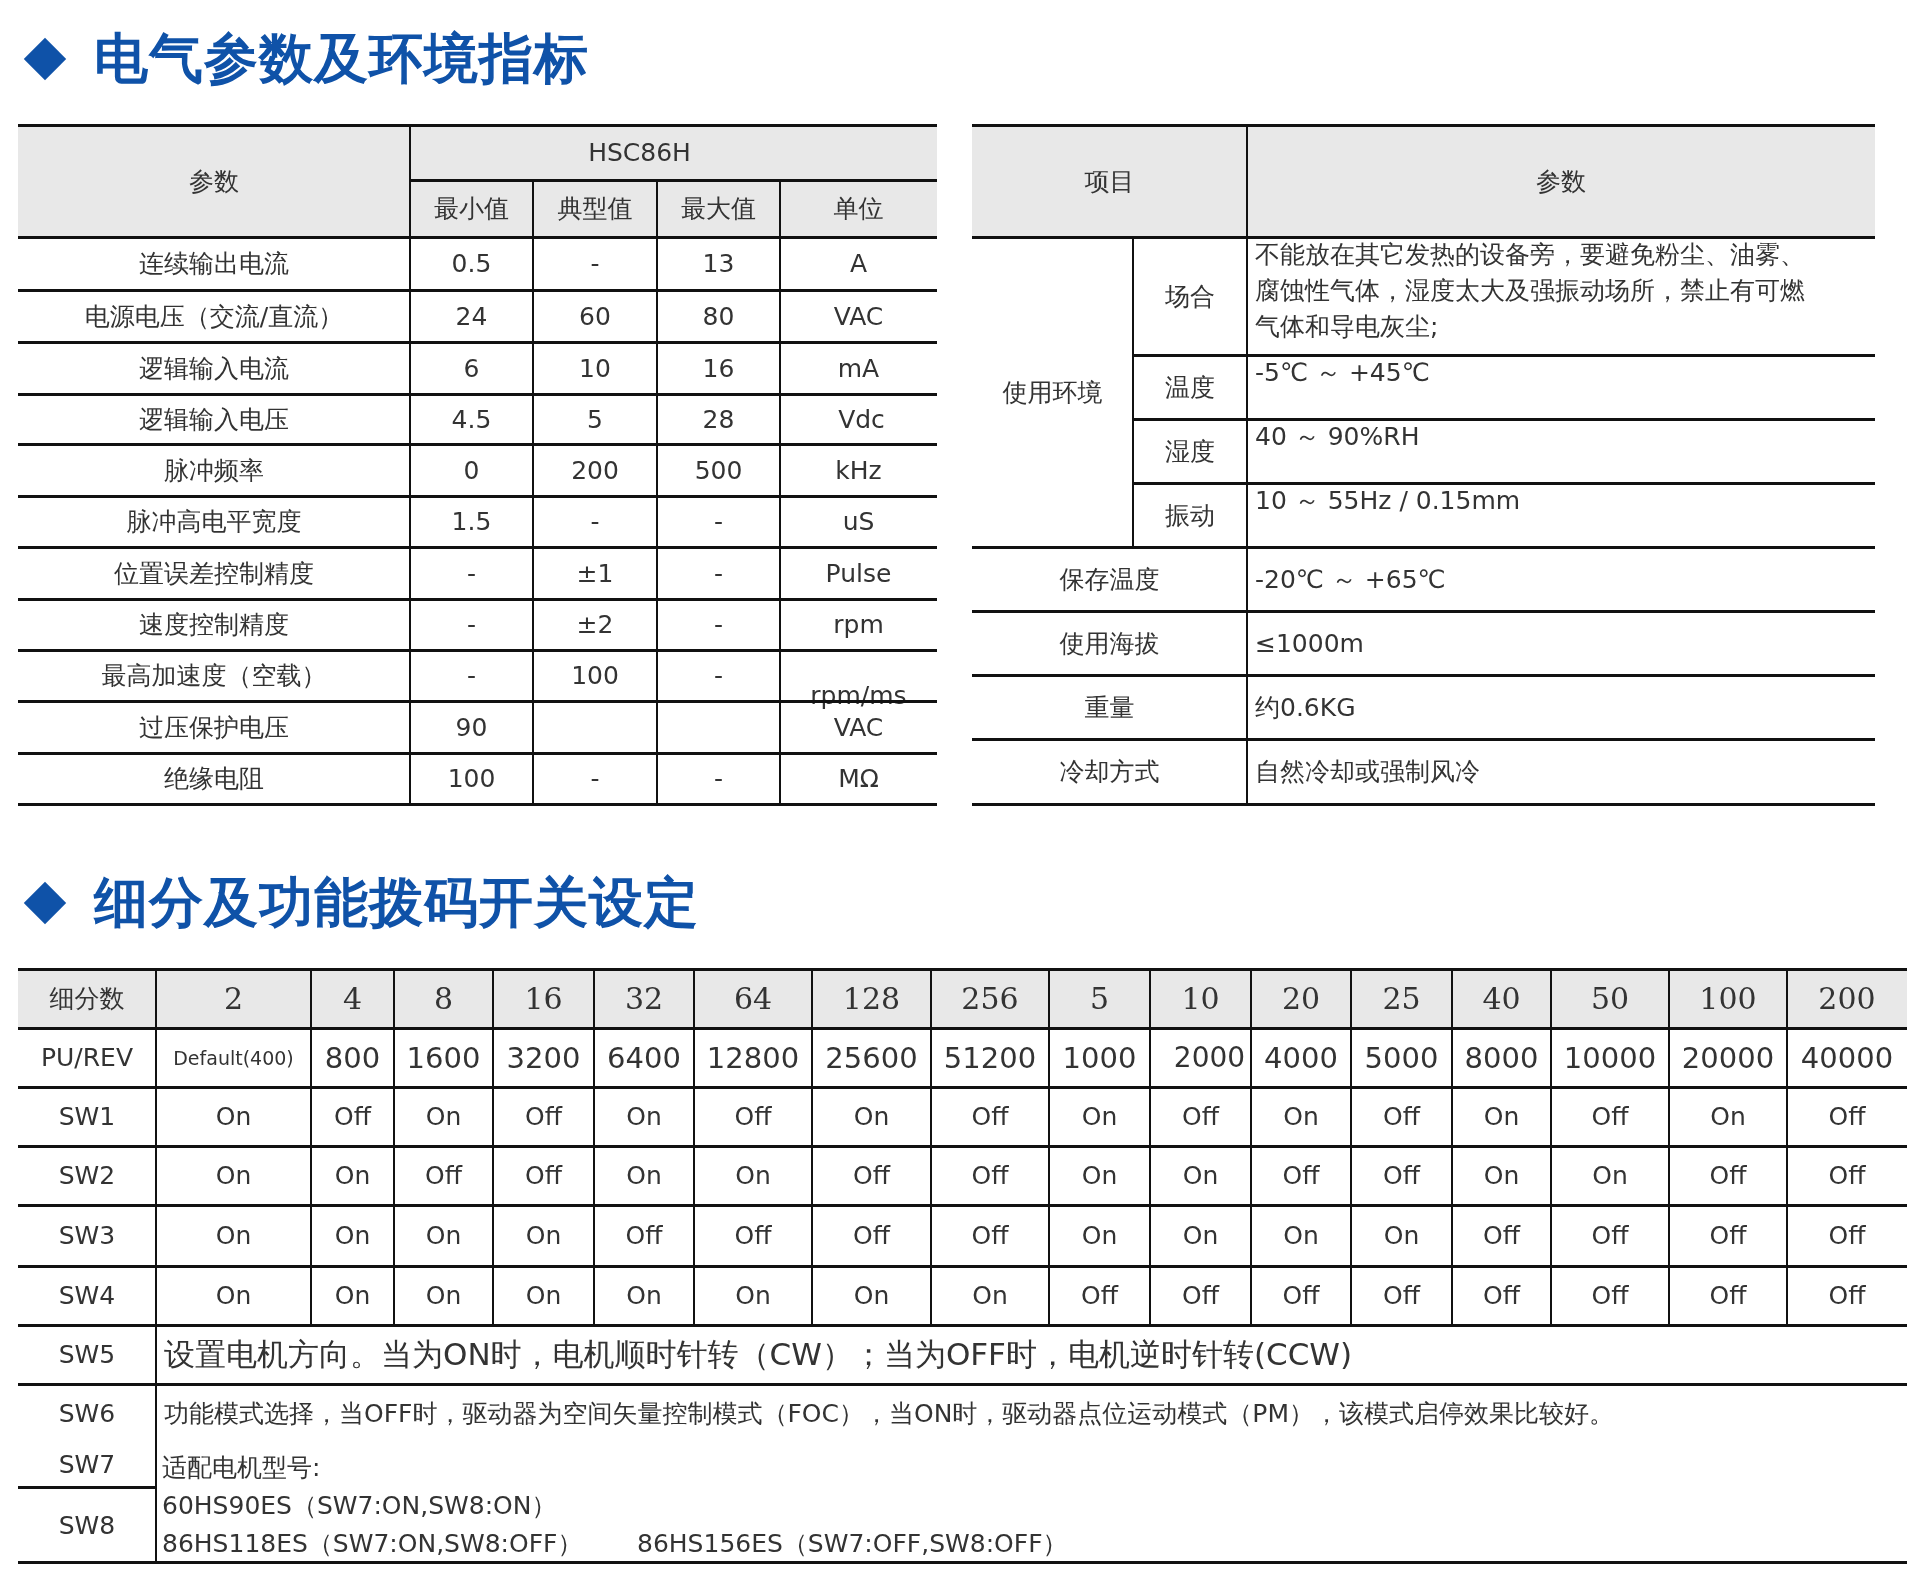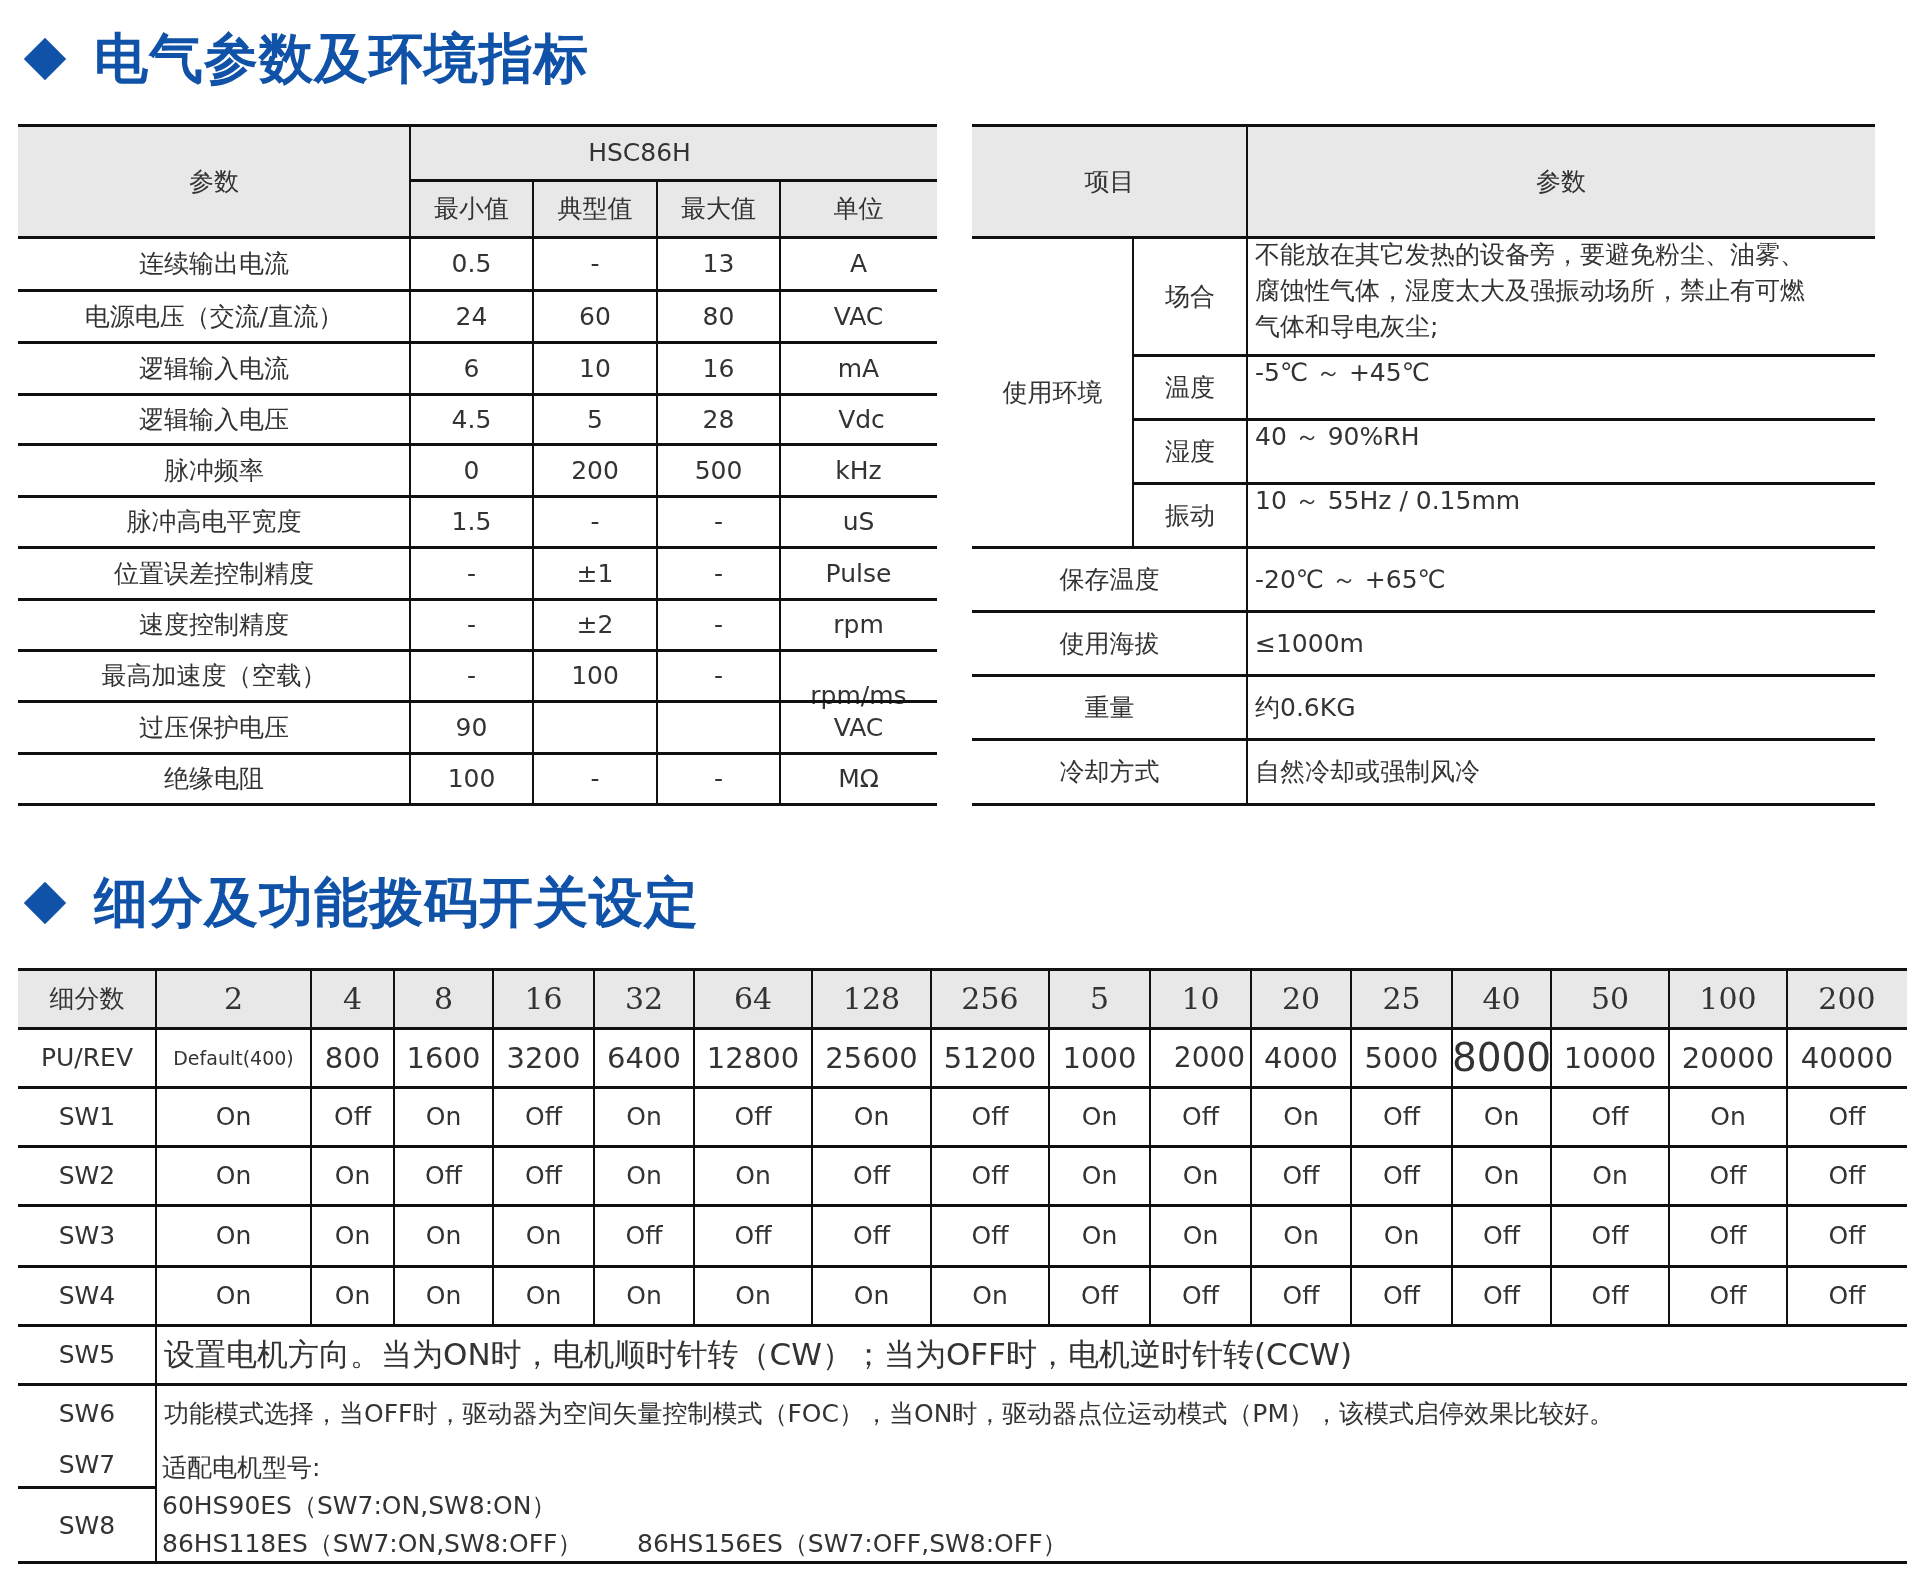--- a/index.html
+++ b/index.html
@@ -240,21 +240,21 @@
     <div class="cell" style="left: 1251px; top: 1146px; width: 100px; height: 59px;">Off</div>
     <div class="cell" style="left: 1251px; top: 1205px; width: 100px; height: 61px;">On</div>
     <div class="cell" style="left: 1251px; top: 1266px; width: 100px; height: 59px;">Off</div>
     <div class="cell serifnum" style="left: 1351px; top: 969px; width: 101px; height: 59px;">25</div>
     <div class="cell" style="left: 1351px; top: 1028px; width: 101px; height: 59px; font-size: 29px;">5000</div>
     <div class="cell" style="left: 1351px; top: 1087px; width: 101px; height: 59px;">Off</div>
     <div class="cell" style="left: 1351px; top: 1146px; width: 101px; height: 59px;">Off</div>
     <div class="cell" style="left: 1351px; top: 1205px; width: 101px; height: 61px;">On</div>
     <div class="cell" style="left: 1351px; top: 1266px; width: 101px; height: 59px;">Off</div>
     <div class="cell serifnum" style="left: 1452px; top: 969px; width: 99px; height: 59px;">40</div>
-    <div class="cell" style="left: 1452px; top: 1028px; width: 99px; height: 59px; font-size: 39px;">8000</div>
+    <div class="cell" style="left: 1452px; top: 1028px; width: 99px; height: 59px; font-size: 29px;">8000</div>
     <div class="cell" style="left: 1452px; top: 1087px; width: 99px; height: 59px;">On</div>
     <div class="cell" style="left: 1452px; top: 1146px; width: 99px; height: 59px;">On</div>
     <div class="cell" style="left: 1452px; top: 1205px; width: 99px; height: 61px;">Off</div>
     <div class="cell" style="left: 1452px; top: 1266px; width: 99px; height: 59px;">Off</div>
     <div class="cell serifnum" style="left: 1551px; top: 969px; width: 118px; height: 59px;">50</div>
     <div class="cell" style="left: 1551px; top: 1028px; width: 118px; height: 59px; font-size: 29px;">10000</div>
     <div class="cell" style="left: 1551px; top: 1087px; width: 118px; height: 59px;">Off</div>
     <div class="cell" style="left: 1551px; top: 1146px; width: 118px; height: 59px;">On</div>
     <div class="cell" style="left: 1551px; top: 1205px; width: 118px; height: 61px;">Off</div>
     <div class="cell" style="left: 1551px; top: 1266px; width: 118px; height: 59px;">Off</div>

